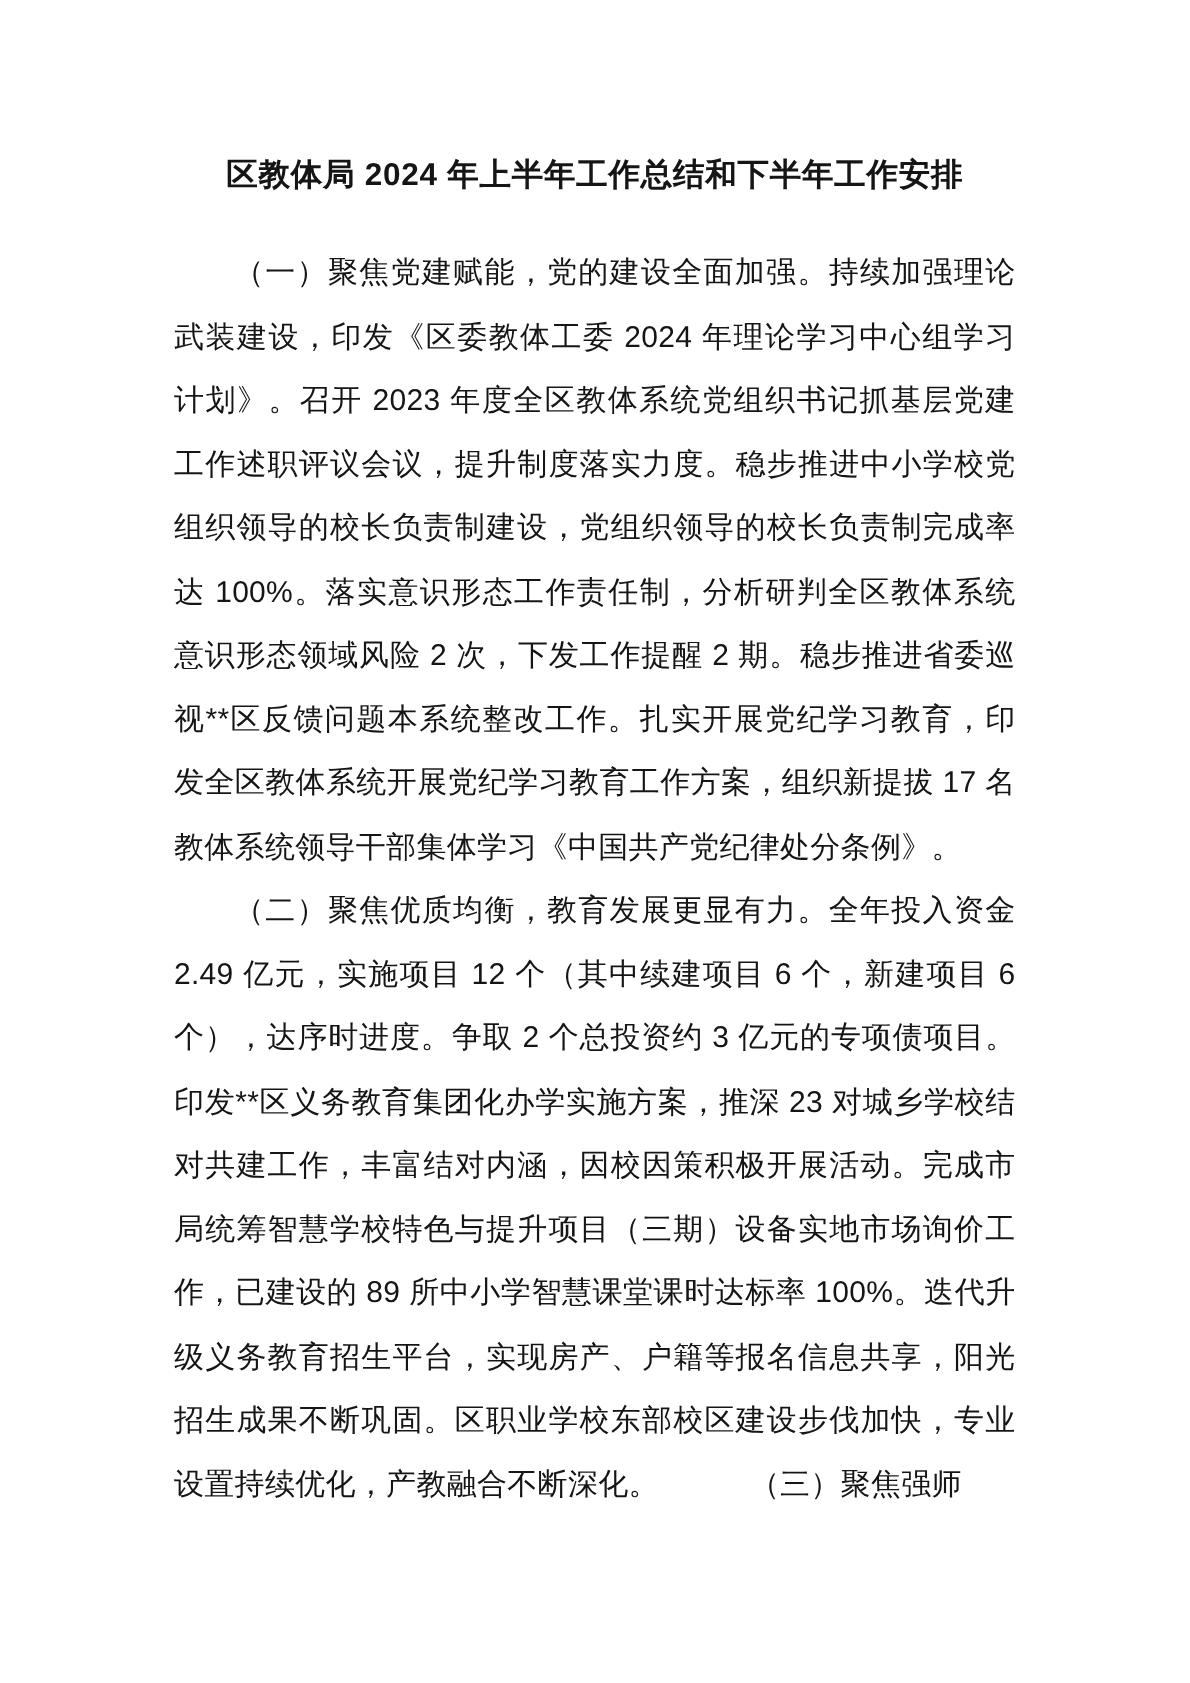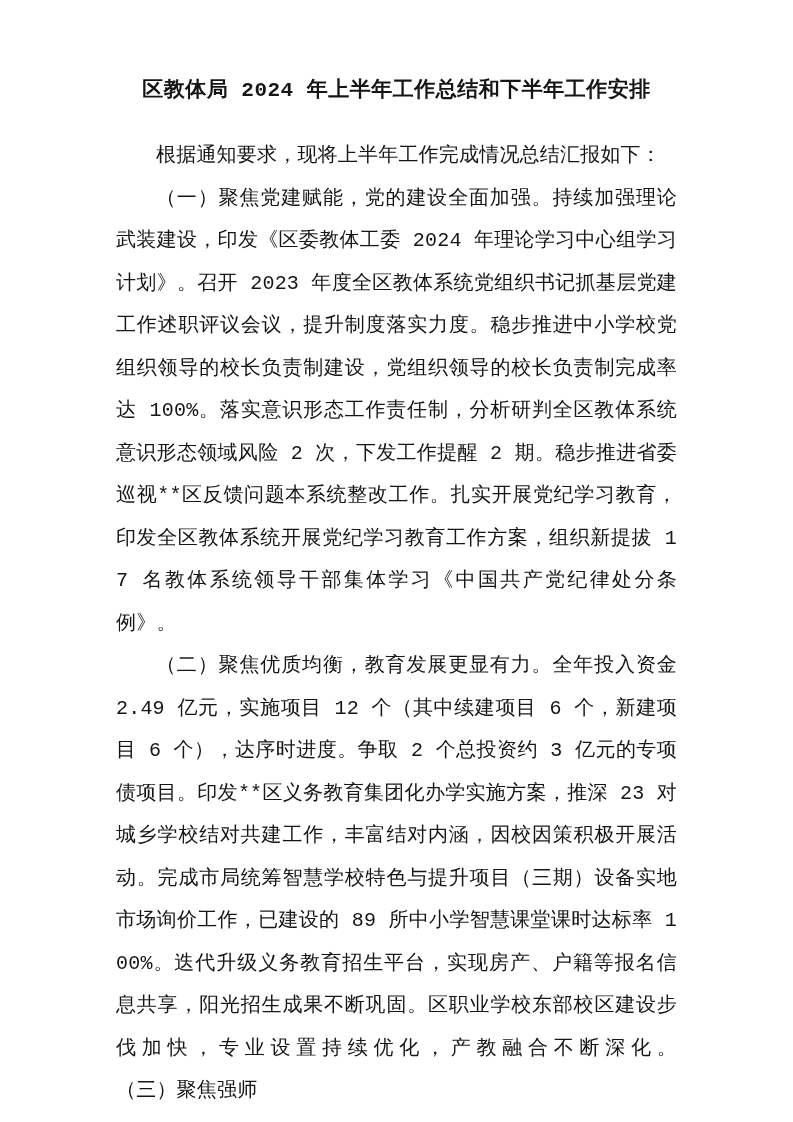--- a/index.html
+++ b/index.html
@@ -9,24 +9,24 @@
   body {
     width: 793px;
     height: 1122px;
     background: #ffffff;
     overflow: hidden;
   }
   .page {
     width: 793px;
     height: 1122px;
     box-sizing: border-box;
-    padding: 76px 116px 0 116px;
+    padding: 102px 116px 0 116px;
     background: #ffffff;
     color: #151515;
-    font-family: Liberation Mono, monospace;
+    font-family: Liberation Sans, sans-serif;
     overflow: hidden;
   }
   .doc-title {
     margin: 0;
     text-align: center;
     font-size: 21px;
     line-height: 30px;
     font-weight: 700;
     letter-spacing: 0.5px;
   }
@@ -42,17 +42,16 @@
     letter-spacing: 0.2px;
     word-break: break-all;
   }
 </style>
 </head>
 <body style="background: rgb(255, 255, 255);">
 
 <div class="page" style="background: rgb(255, 255, 255); color: rgb(21, 21, 21);">
   <h1 class="doc-title">区教体局 2024 年上半年工作总结和下半年工作安排</h1>
   <div class="doc-body" id="doc-body">
-      <p class="doc-paragraph">根据通知要求，现将上半年工作完成情况总结汇报如下：</p>
       <p class="doc-paragraph">（一）聚焦党建赋能，党的建设全面加强。持续加强理论武装建设，印发《区委教体工委 2024 年理论学习中心组学习计划》。召开 2023 年度全区教体系统党组织书记抓基层党建工作述职评议会议，提升制度落实力度。稳步推进中小学校党组织领导的校长负责制建设，党组织领导的校长负责制完成率达 100%。落实意识形态工作责任制，分析研判全区教体系统意识形态领域风险 2 次，下发工作提醒 2 期。稳步推进省委巡视**区反馈问题本系统整改工作。扎实开展党纪学习教育，印发全区教体系统开展党纪学习教育工作方案，组织新提拔 17 名教体系统领导干部集体学习《中国共产党纪律处分条例》。</p>
       <p class="doc-paragraph">（二）聚焦优质均衡，教育发展更显有力。全年投入资金 2.49 亿元，实施项目 12 个（其中续建项目 6 个，新建项目 6 个），达序时进度。争取 2 个总投资约 3 亿元的专项债项目。印发**区义务教育集团化办学实施方案，推深 23 对城乡学校结对共建工作，丰富结对内涵，因校因策积极开展活动。完成市局统筹智慧学校特色与提升项目（三期）设备实地市场询价工作，已建设的 89 所中小学智慧课堂课时达标率 100%。迭代升级义务教育招生平台，实现房产、户籍等报名信息共享，阳光招生成果不断巩固。区职业学校东部校区建设步伐加快，专业设置持续优化，产教融合不断深化。　　　（三）聚焦强师</p>
     </div>
 </div>
 
 </body></html>

